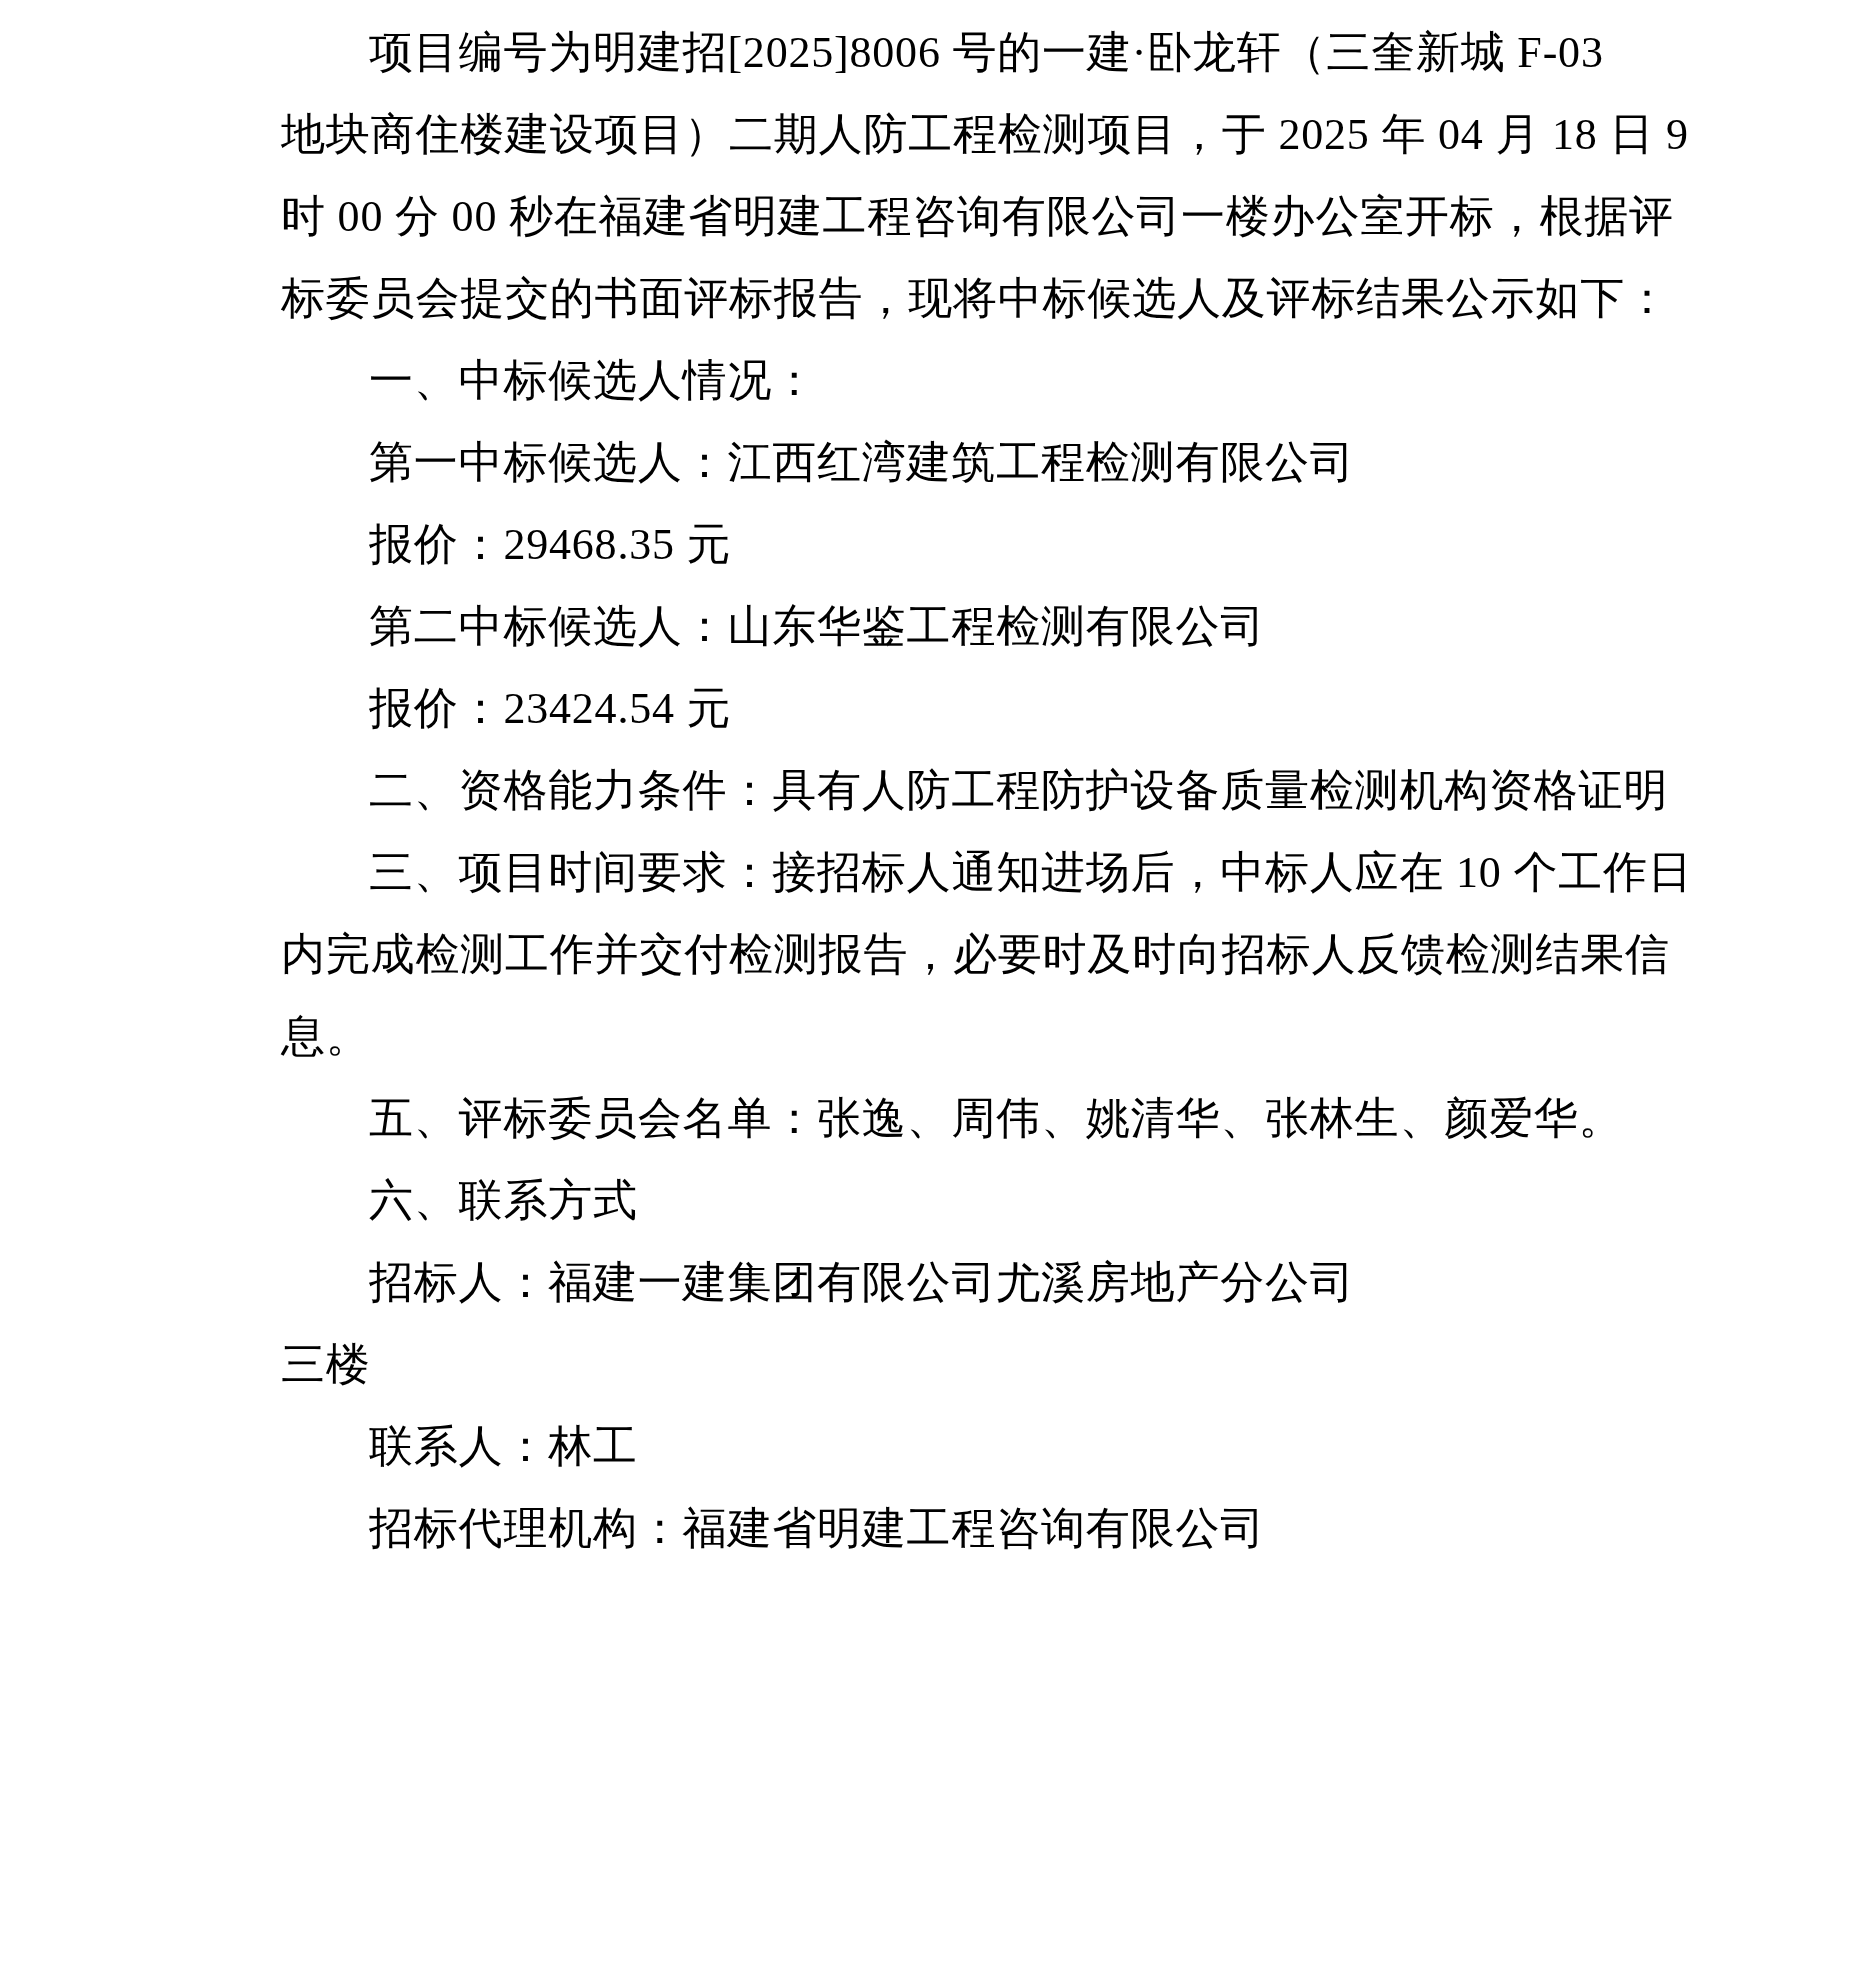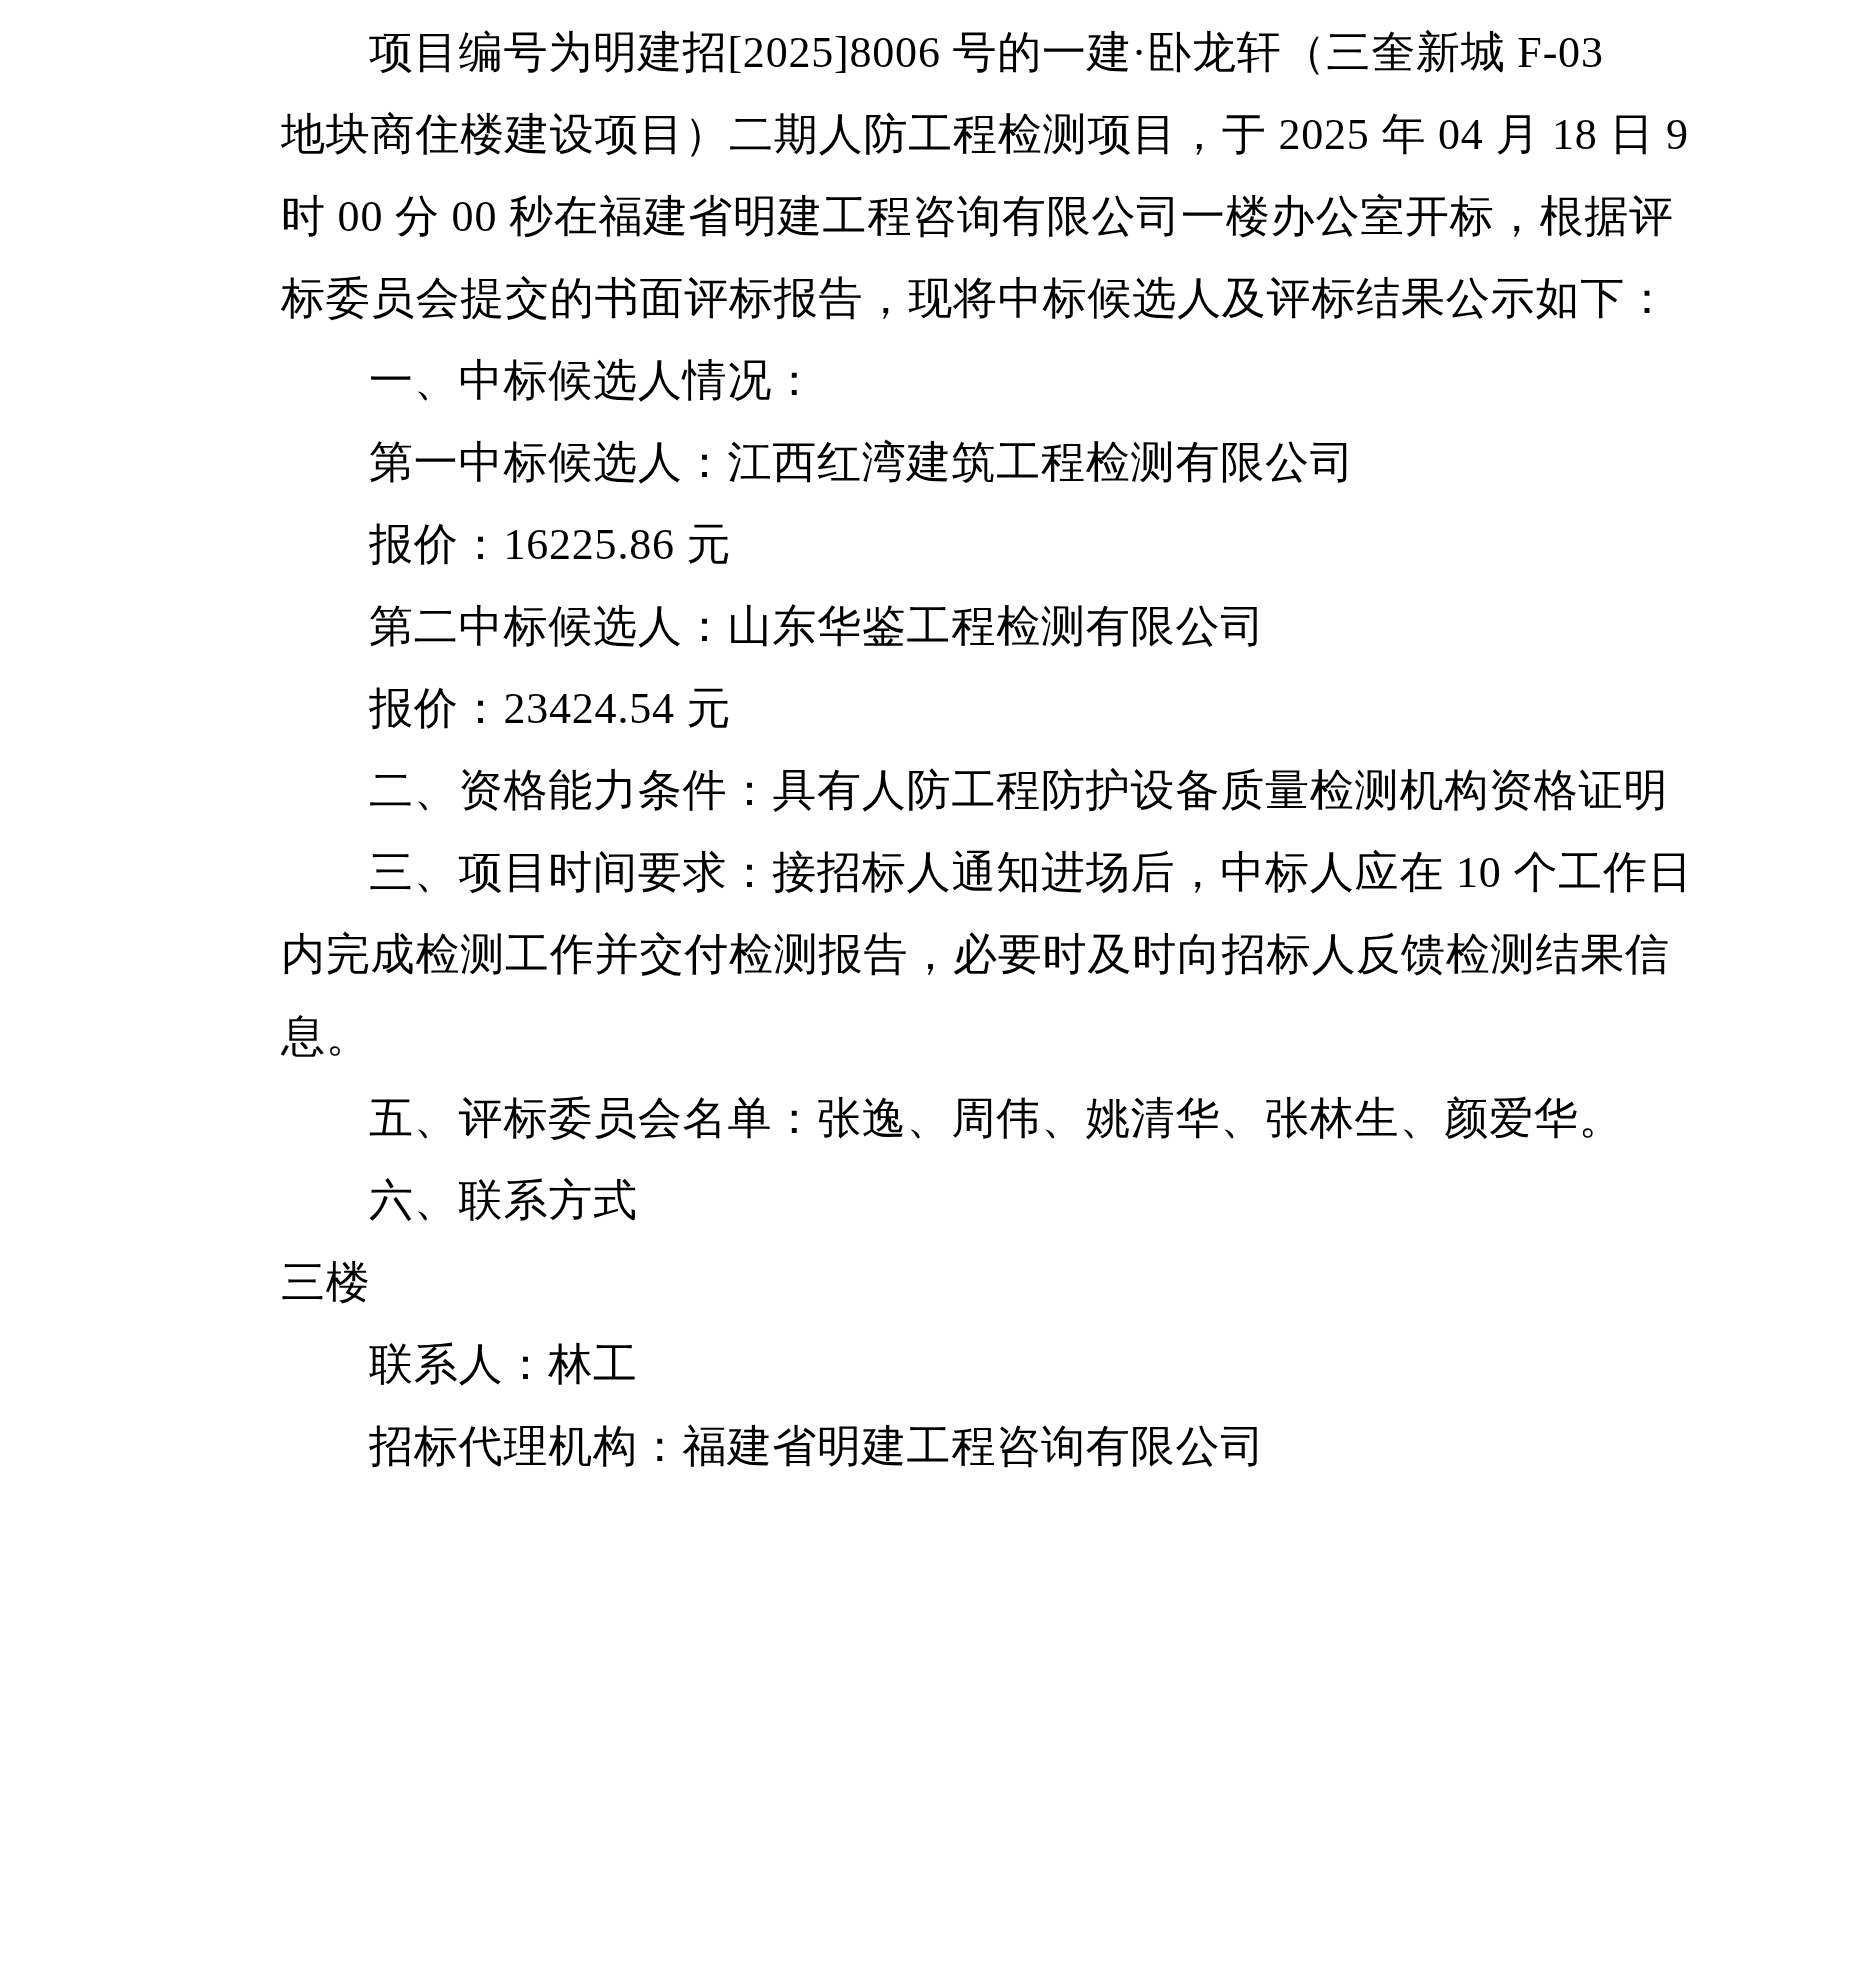--- a/index.html
+++ b/index.html
@@ -32,26 +32,27 @@
 </head>
 <body>
 
 <div class="page">
   <div class="line indent">项目编号为明建招[2025]8006 号的一建·卧龙轩（三奎新城 F-03</div>
   <div class="line">地块商住楼建设项目）二期人防工程检测项目，于 2025 年 04 月 18 日 9</div>
   <div class="line">时 00 分 00 秒在福建省明建工程咨询有限公司一楼办公室开标，根据评</div>
   <div class="line">标委员会提交的书面评标报告，现将中标候选人及评标结果公示如下：</div>
   <div class="line indent">一、中标候选人情况：</div>
   <div class="line indent">第一中标候选人：江西红湾建筑工程检测有限公司</div>
-  <div class="line indent">报价：16225.86 元</div>
+  <div class="line indent">报价：29468.35 元</div>
   <div class="line indent">第二中标候选人：山东华鉴工程检测有限公司</div>
   <div class="line indent">报价：23424.54 元</div>
   <div class="line indent">二、资格能力条件：具有人防工程防护设备质量检测机构资格证明</div>
   <div class="line indent">三、项目时间要求：接招标人通知进场后，中标人应在 10 个工作日</div>
   <div class="line">内完成检测工作并交付检测报告，必要时及时向招标人反馈检测结果信</div>
   <div class="line">息。</div>
   <div class="line indent">五、评标委员会名单：张逸、周伟、姚清华、张林生、颜爱华。</div>
   <div class="line indent">六、联系方式</div>
+  <div class="line indent">招标人：福建一建集团有限公司尤溪房地产分公司</div>
   <div class="line">三楼</div>
   <div class="line indent">联系人：林工</div>
   <div class="line indent">招标代理机构：福建省明建工程咨询有限公司</div>
 </div>
 
 
 </body></html>

